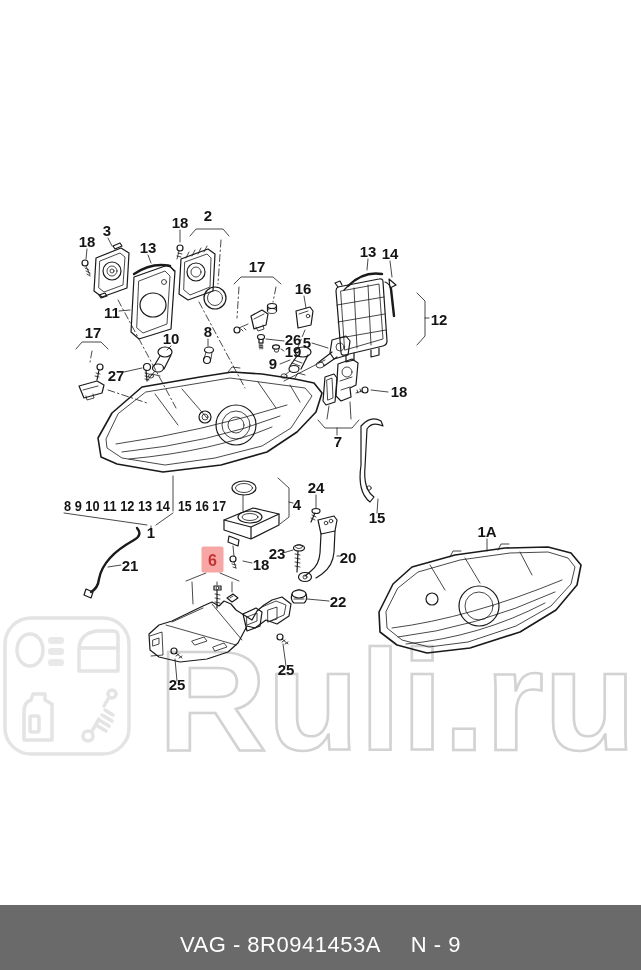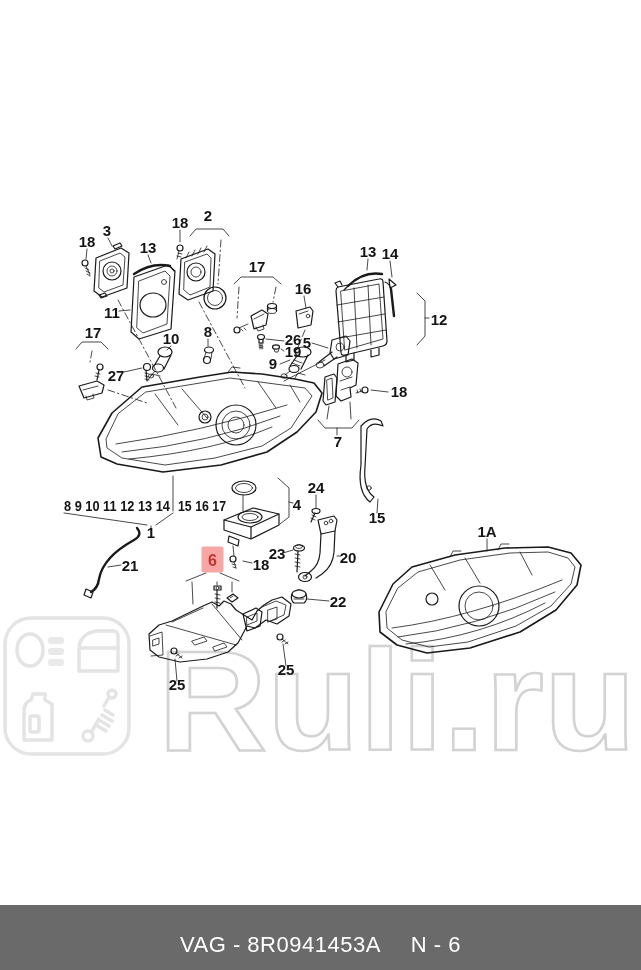--- a/index.html
+++ b/index.html
@@ -382,15 +382,15 @@
   </g>
 
   <g>
     <rect class="hl-box" x="201.5" y="546.5" width="22" height="26" rx="2"></rect>
     <text class="hl-text" x="212.5" y="566" text-anchor="middle">6</text>
   </g>
 </svg>
 
 <div class="footer">
   <span>VAG - 8R0941453A</span>
-  <span>N - 6</span>
+  <span>N - 9</span>
 </div>
 </div>
 
 </body></html>

